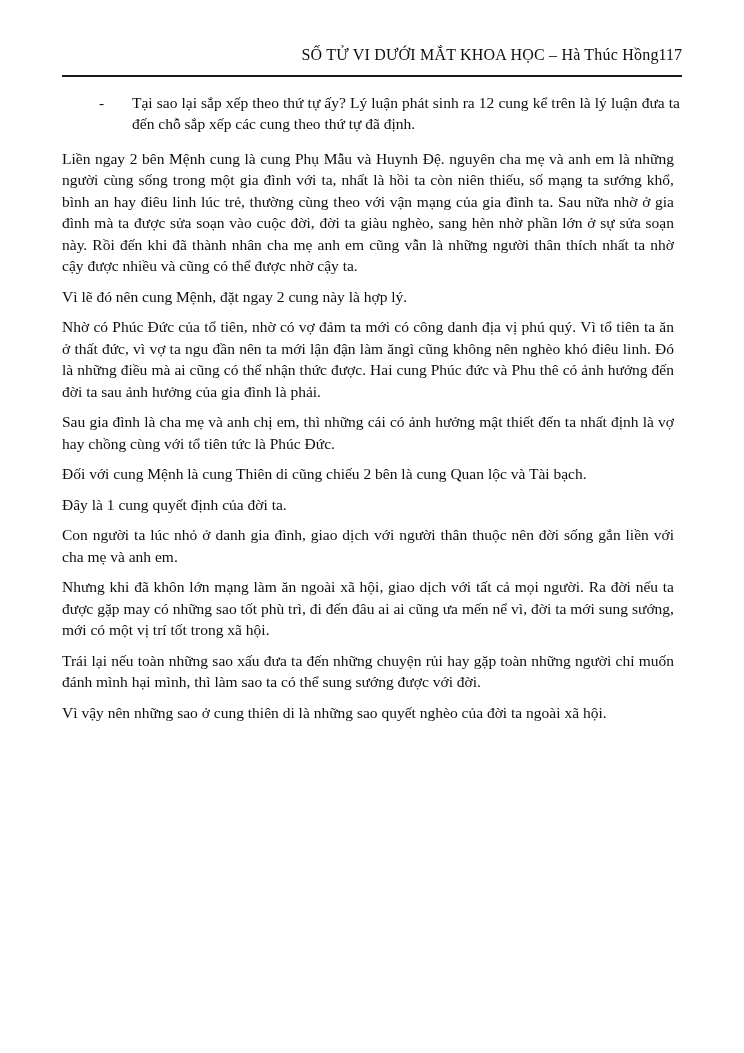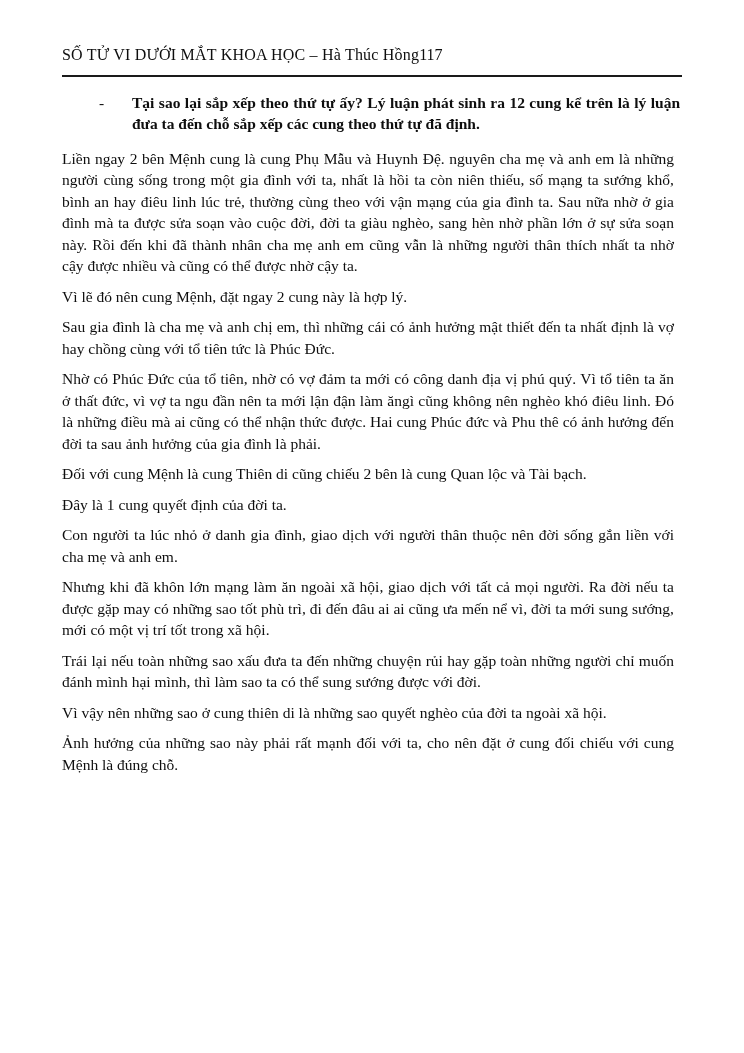--- a/index.html
+++ b/index.html
@@ -15,21 +15,21 @@
     color: #0e0e0e;
     font-family: "Liberation Serif", "DejaVu Serif", serif;
     font-size: 15.5px;
     line-height: 21.5px;
     box-sizing: border-box;
     padding: 44px 62px 0 62px;
     overflow: hidden;
   }
   .page-header {
     display: flex;
-    justify-content: flex-start;
+    justify-content: flex-end;
     align-items: baseline;
     font-size: 16px;
     padding-bottom: 9px;
     border-bottom: 2px solid #1a1a1a;
   }
   .header-title {
     letter-spacing: 0.2px;
     white-space: nowrap;
   }
   .page-number {
@@ -41,21 +41,20 @@
     margin-left: 37px;
     margin-right: 2px;
   }
   .bullet-marker {
     width: 33px;
     flex: 0 0 33px;
   }
   .bullet-text {
     flex: 1 1 auto;
     text-align: justify;
-    font-weight: bold;
   }
   .body-text p {
     margin: 9px 8px 0 0;
     text-align: justify;
   }
   .body-text p:first-child {
     margin-top: 13px;
   }
 </style>
 </head>
@@ -69,24 +68,23 @@
   </div>
 
   <div class="bullet-item">
     <span class="bullet-marker">-</span>
     <span class="bullet-text">Tại sao lại sắp xếp theo thứ tự ấy? Lý luận phát sinh ra 12 cung kể trên là lý luận đưa ta đến chỗ sắp xếp các cung theo thứ tự đã định.</span>
   </div>
 
   <div class="body-text">
     <p>Liền ngay 2 bên Mệnh cung là cung Phụ Mẫu và Huynh Đệ. nguyên cha mẹ và anh em là những người cùng sống trong một gia đình với ta, nhất là hồi ta còn niên thiếu, số mạng ta sướng khổ, bình an hay điêu linh lúc trẻ, thường cùng theo với vận mạng của gia đình ta. Sau nữa nhờ ở gia đình mà ta được sửa soạn vào cuộc đời, đời ta giàu nghèo, sang hèn nhờ phần lớn ở sự sửa soạn này. Rồi đến khi đã thành nhân cha mẹ anh em cũng vẫn là những người thân thích nhất ta nhờ cậy được nhiều và cũng có thể được nhờ cậy ta.</p>
     <p>Vì lẽ đó nên cung Mệnh, đặt ngay 2 cung này là hợp lý.</p>
+    <p>Nhờ có Phúc Đức của tổ tiên, nhờ có vợ đảm ta mới có công danh địa vị phú quý. Vì tổ tiên ta ăn ở thất đức, vì vợ ta ngu đần nên ta mới lận đận làm ăngì cũng không nên nghèo khó điêu linh. Đó là những điều mà ai cũng có thể nhận thức được. Hai cung Phúc đức và Phu thê có ảnh hưởng đến đời ta sau ảnh hưởng của gia đình là phải.</p>
     <p>Sau gia đình là cha mẹ và anh chị em, thì những cái có ảnh hưởng mật thiết đến ta nhất định là vợ hay chồng cùng với tổ tiên tức là Phúc Đức.</p>
-    <p>Nhờ có Phúc Đức của tổ tiên, nhờ có vợ đảm ta mới có công danh địa vị phú quý. Vì tổ tiên ta ăn ở thất đức, vì vợ ta ngu đần nên ta mới lận đận làm ăngì cũng không nên nghèo khó điêu linh. Đó là những điều mà ai cũng có thể nhận thức được. Hai cung Phúc đức và Phu thê có ảnh hưởng đến đời ta sau ảnh hưởng của gia đình là phải.</p>
     <p>Đối với cung Mệnh là cung Thiên di cũng chiếu 2 bên là cung Quan lộc và Tài bạch.</p>
     <p>Đây là 1 cung quyết định của đời ta.</p>
     <p>Con người ta lúc nhỏ ở danh gia đình, giao dịch với người thân thuộc nên đời sống gắn liền với cha mẹ và anh em.</p>
     <p>Nhưng khi đã khôn lớn mạng làm ăn ngoài xã hội, giao dịch với tất cả mọi người. Ra đời nếu ta được gặp may có những sao tốt phù trì, đi đến đâu ai ai cũng ưa mến nể vì, đời ta mới sung sướng, mới có một vị trí tốt trong xã hội.</p>
     <p>Trái lại nếu toàn những sao xấu đưa ta đến những chuyện rủi hay gặp toàn những người chỉ muốn đánh mình hại mình, thì làm sao ta có thể sung sướng được với đời.</p>
     <p>Vì vậy nên những sao ở cung thiên di là những sao quyết nghèo của đời ta ngoài xã hội.</p>
-    <p>Ảnh hưởng của những sao này phải rất mạnh đối với ta, cho nên đặt ở cung đối chiếu với cung Mệnh là đúng chỗ.</p>
   </div>
 
 </div>
 
 </body></html>

